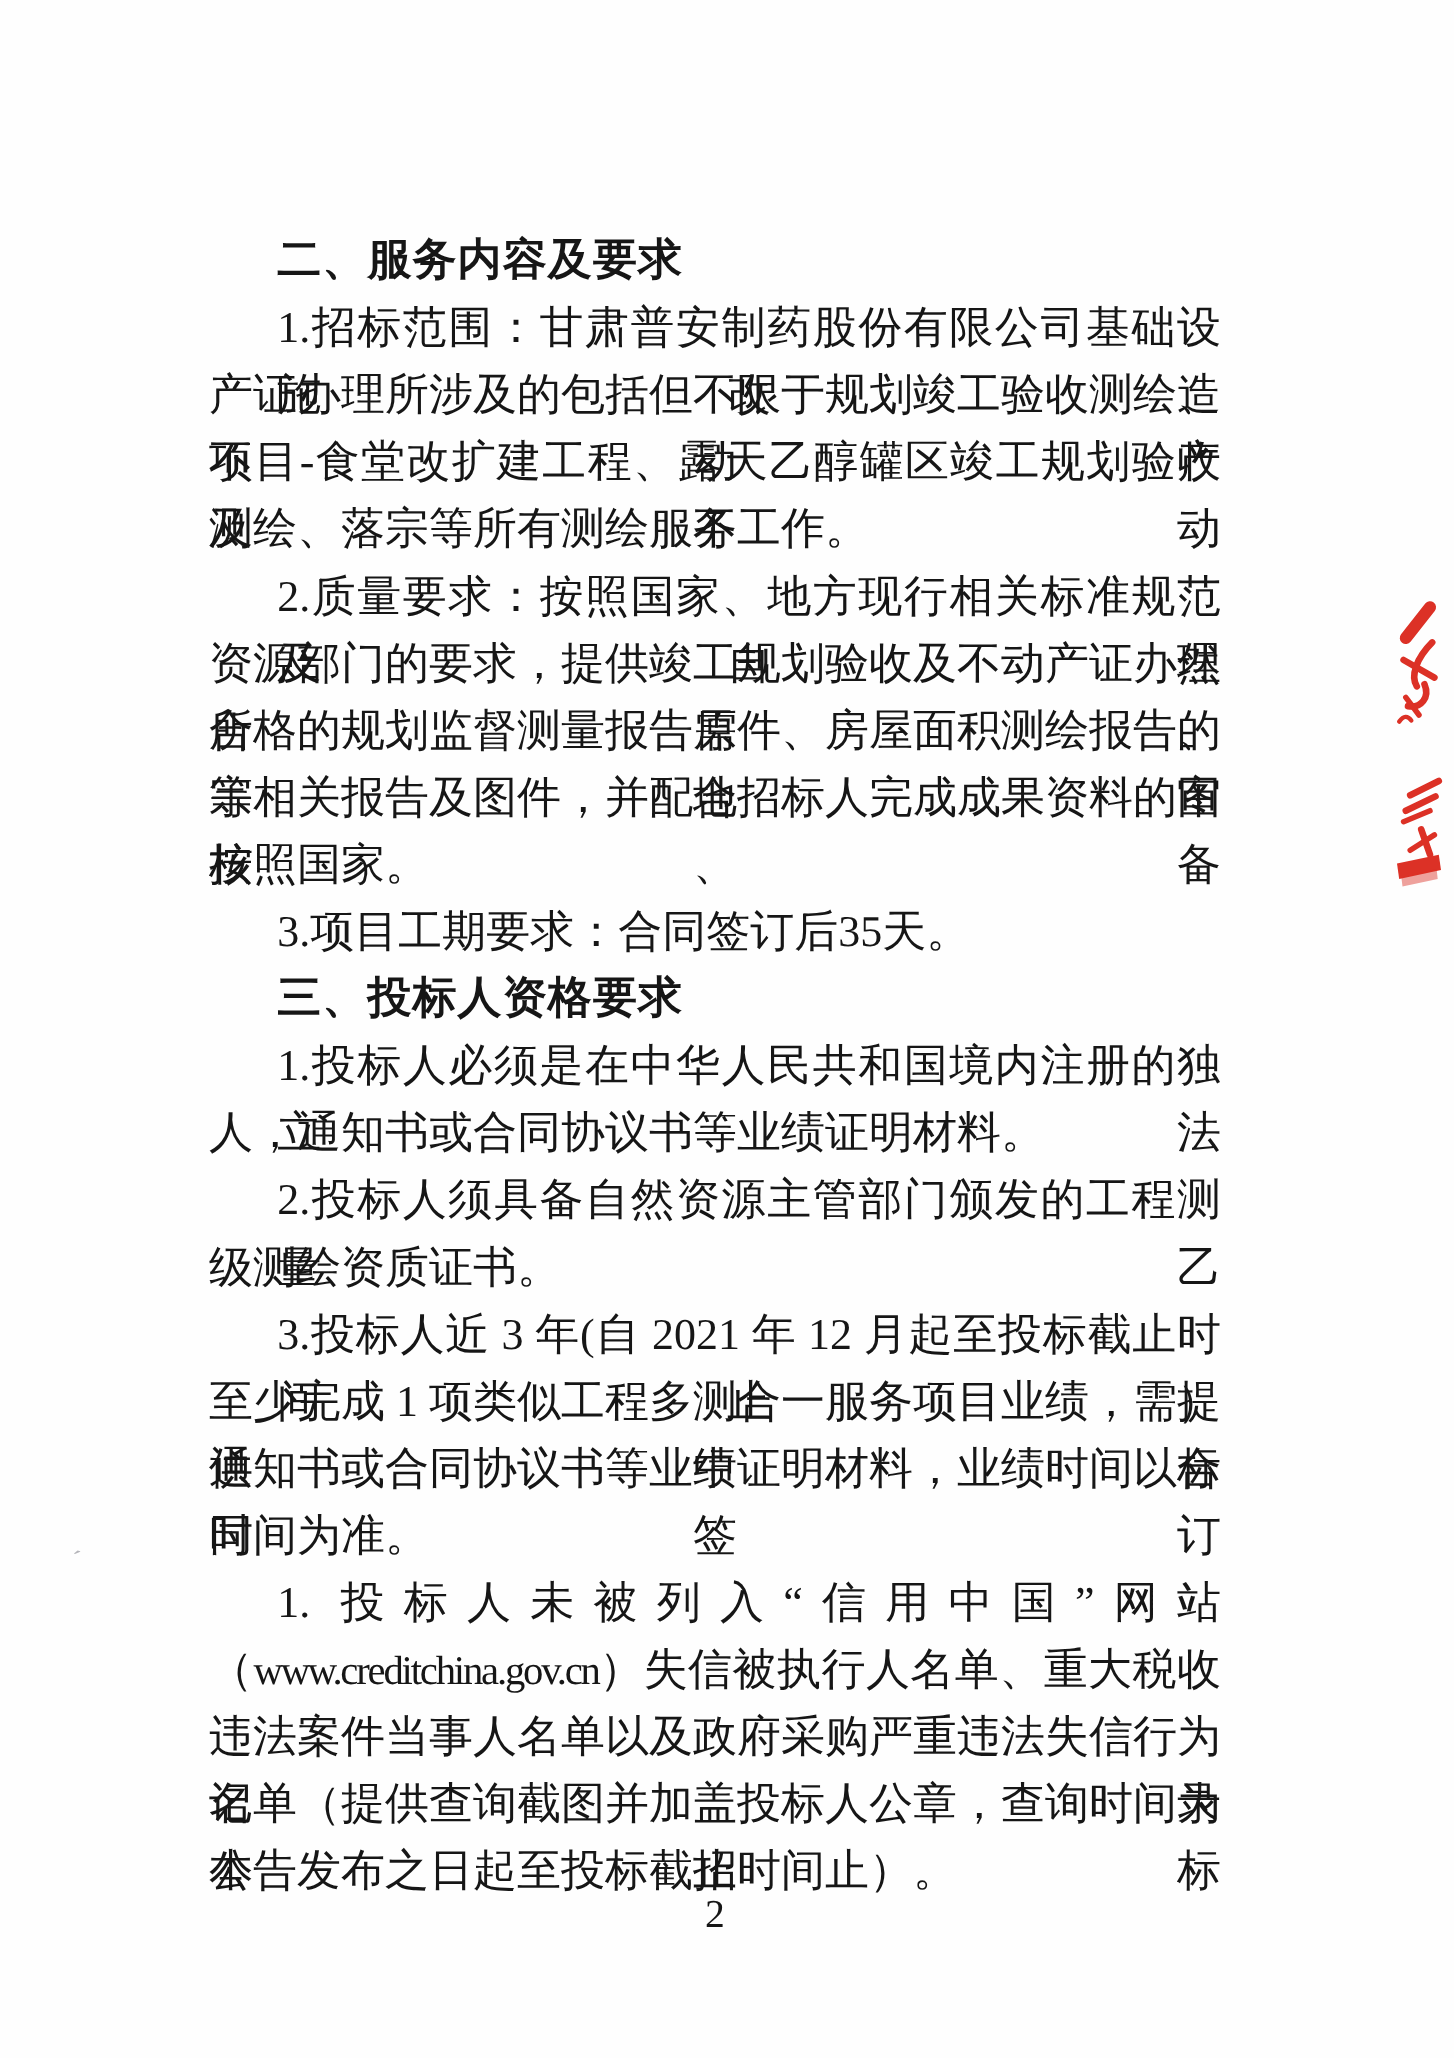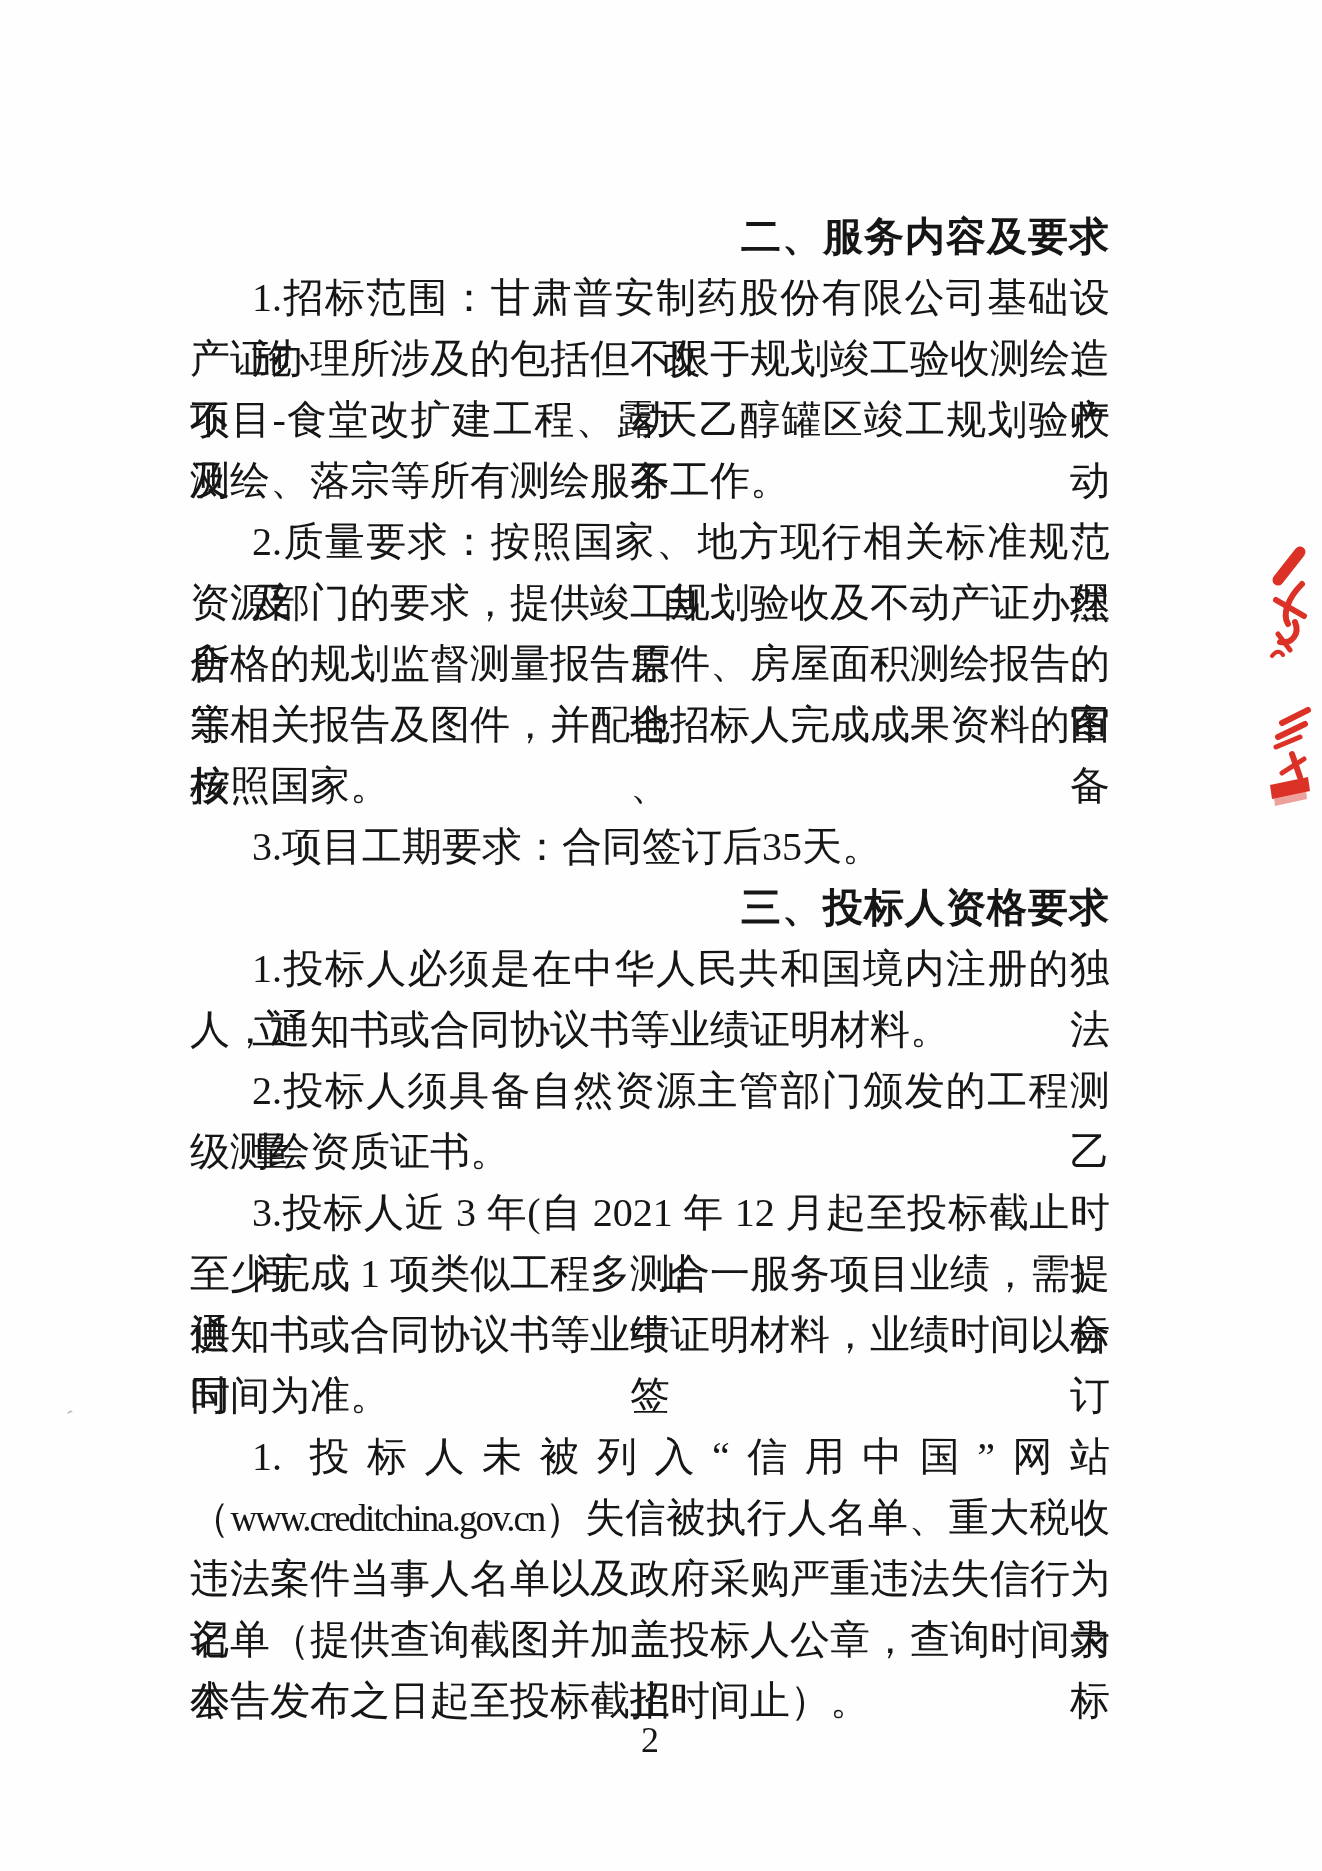--- a/index.html
+++ b/index.html
@@ -12,21 +12,20 @@
     overflow:hidden;
   }
   .text-block { position:absolute; left:190px; top:206px; width:920px; }
   .line { height:61px; line-height:61px; font-size:40px; white-space:normal; }
   .just { text-align:justify; text-align-last:justify; }
   .indent { padding-left:62px; }
   .heading {
     font-family:"Liberation Sans", sans-serif;
     font-weight:bold;
     letter-spacing:1px;
-    text-align:right;
   }
   .url { font-family:"Liberation Serif", serif; font-size:37px; letter-spacing:-2px;margin-top:16px; }
   .page-number {
     position:absolute; top:1720px; left:190px; width:920px;
     text-align:center; font-size:36px; line-height:40px;
   }
   .stamp { position:absolute; left:1248px; top:538px; color:var(--stamp-color,#dc3126); }
   .artifact {
     position:absolute; left:64px; top:1406px;
     font-size:24px; color:#b5b5ba; transform:rotate(14deg);

